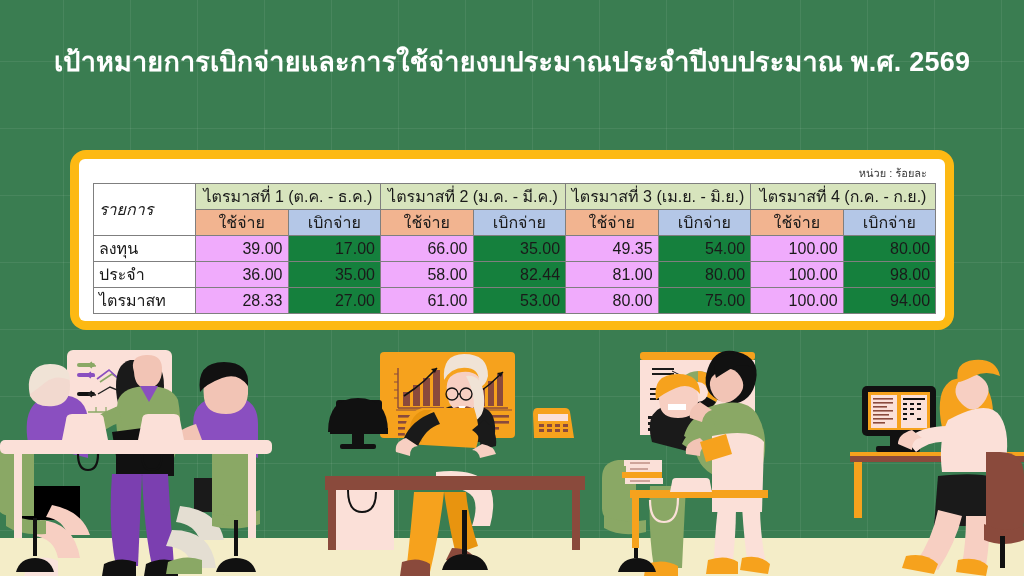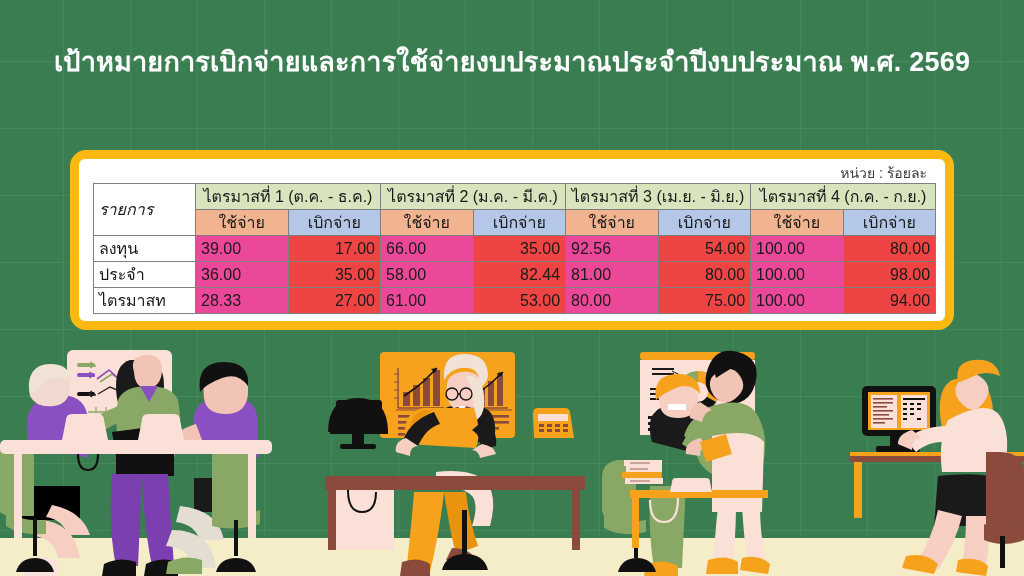--- a/index.html
+++ b/index.html
@@ -50,21 +50,21 @@
   }
   #card-inner {
     width: 100%; height: 100%;
     background: #ffffff;
     border-radius: 6px;
     padding: 7px 14px 10px 14px;
     position: relative;
   }
   #unit-note {
     text-align: right;
-    font-size: 14px;
+    font-size: 11px;
     color: #3c3c3c;
     padding-right: 4px;
     line-height: 14px;
   }
 
   
   table.budget {
     border-collapse: collapse;
     width: 842px;
     margin-top: 3px;
@@ -101,24 +101,25 @@
     font-style: italic;
   }
   td.rowlabel {
     background: #ffffff;
     text-align: left;
     font-weight: bold;
     padding-left: 8px;
     font-family: Liberation Mono, monospace;
   }
   td.val-use {
-    background: #ec4899;
+    background: #f0abfc;
+    text-align: right;
   }
   td.val-dis {
-    background: #ef4444;
+    background: #15803d;
     text-align: right;
   }
 
   
   #art { position: absolute; left: 0; top: 0; width: 1024px; height: 576px; z-index: 3; }
 </style>
 </head>
 <body>
 
 <div id="stage">
@@ -509,21 +510,21 @@
             <th class="sub-dis">เบิกจ่าย</th>
           </tr>
         </thead>
         <tbody>
           <tr>
             <td class="rowlabel">ลงทุน</td>
             <td class="val-use">39.00</td>
             <td class="val-dis">17.00</td>
             <td class="val-use">66.00</td>
             <td class="val-dis">35.00</td>
-            <td class="val-use">92.56</td>
+            <td class="val-use">49.35</td>
             <td class="val-dis">54.00</td>
             <td class="val-use">100.00</td>
             <td class="val-dis">80.00</td>
           </tr>
           <tr>
             <td class="rowlabel">ประจำ</td>
             <td class="val-use">36.00</td>
             <td class="val-dis">35.00</td>
             <td class="val-use">58.00</td>
             <td class="val-dis">82.44</td>

